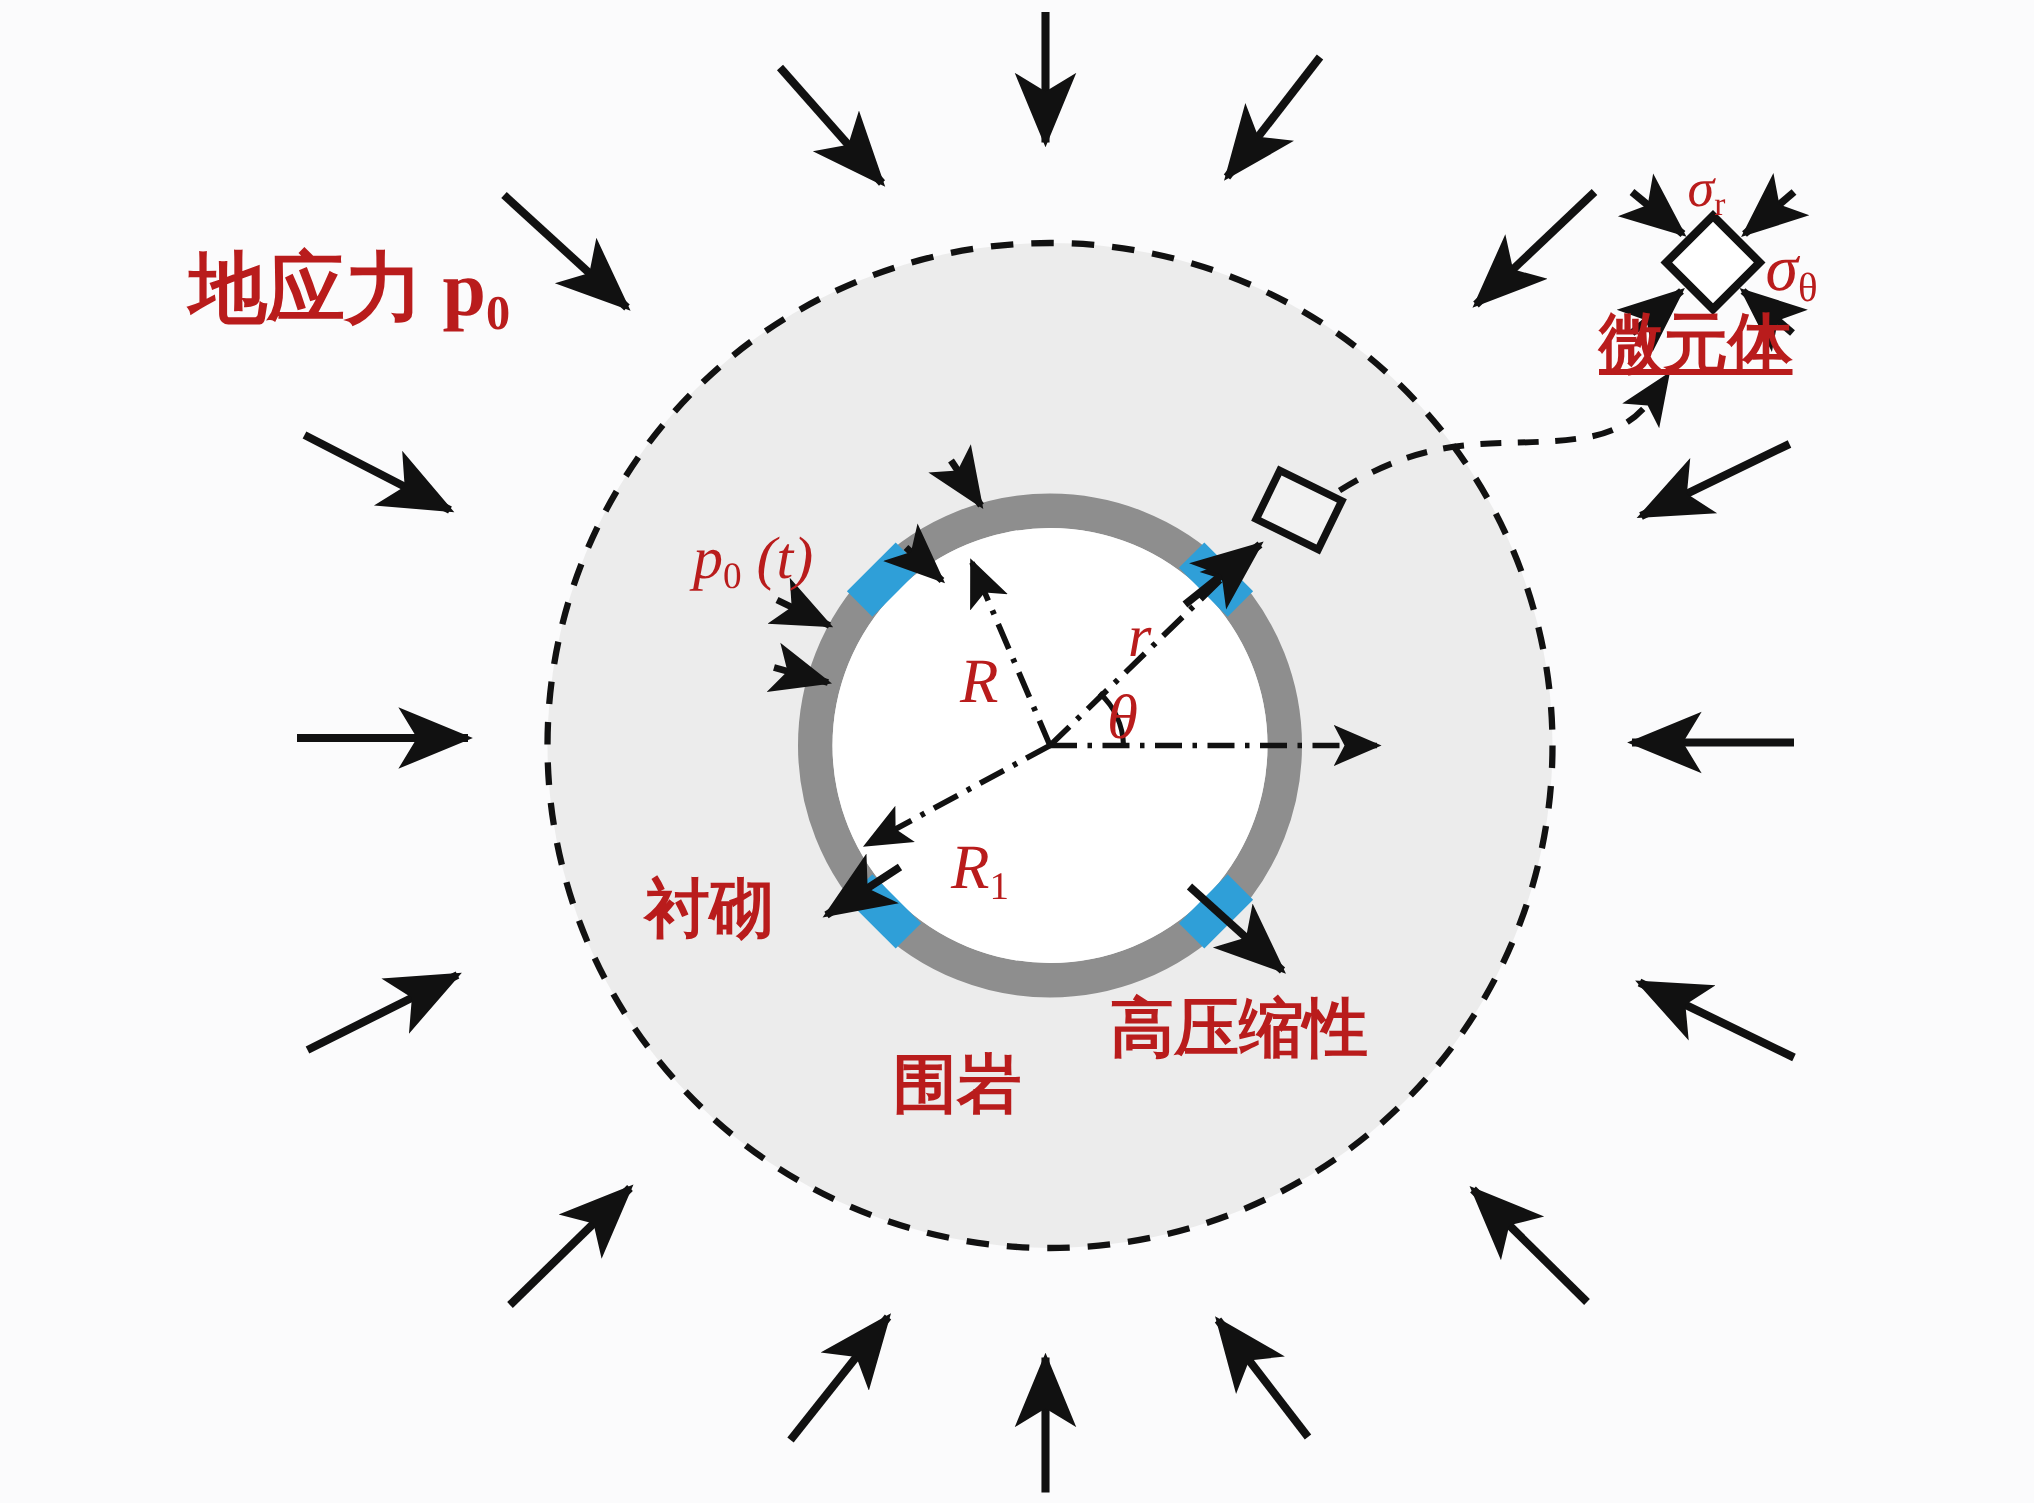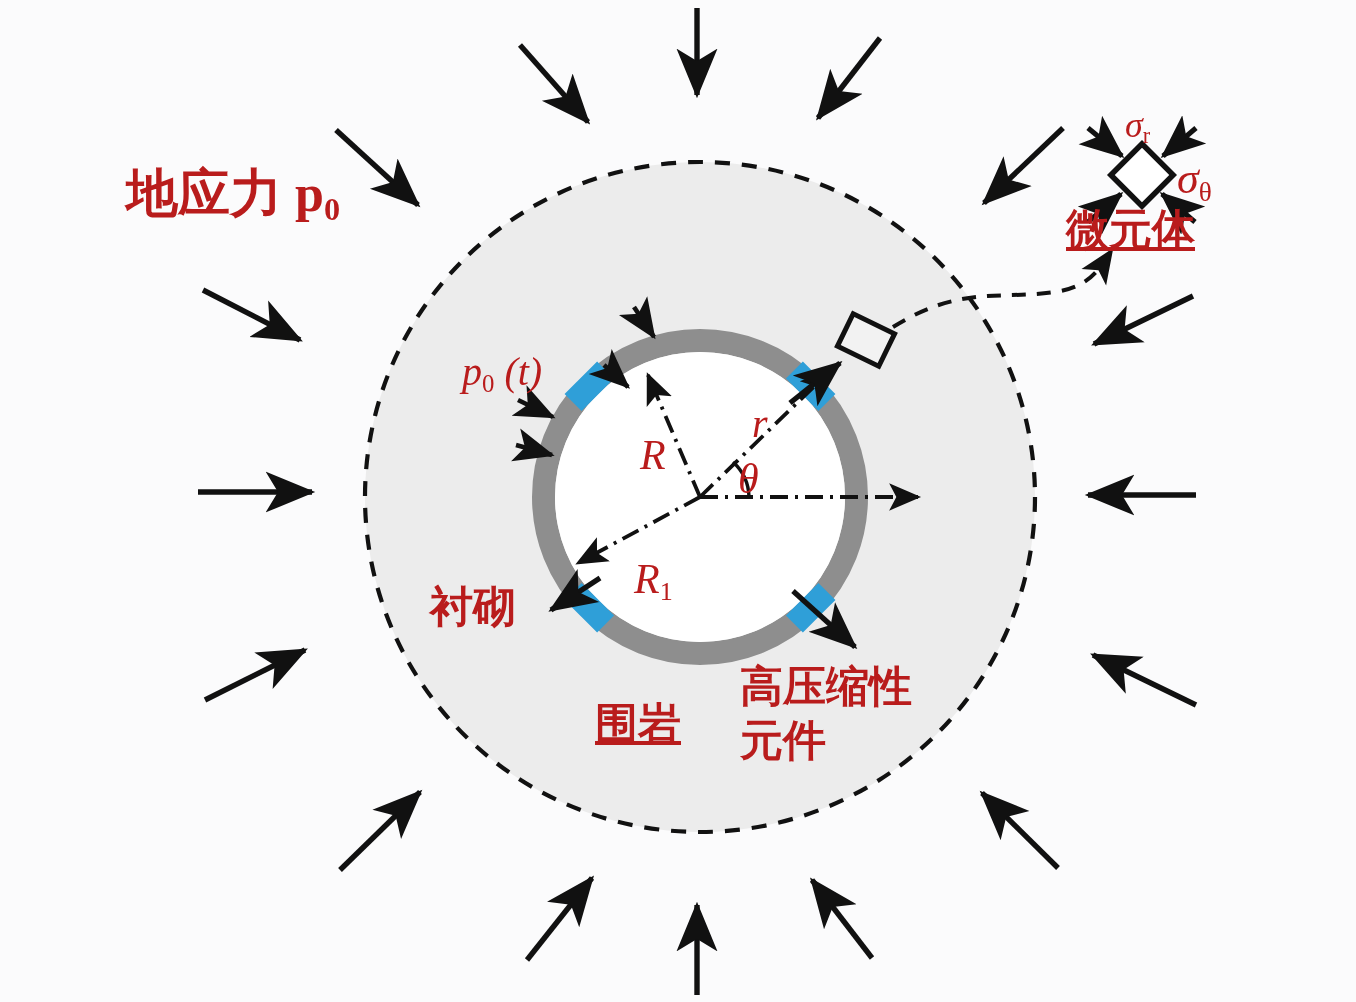--- a/index.html
+++ b/index.html
@@ -142,27 +142,26 @@
   </div>
 
   <div class="lbl math" style="left:738px;top:458px;font-size:42px;">
     <span>θ</span>
   </div>
 
   <div class="lbl cn" style="left:430px;top:585px;font-size:43px;">
     <span>衬砌</span>
   </div>
 
-  <div class="lbl cn" style="left:595px;top:702px;font-size:43px;text-decoration:underline;">
+  <div class="lbl cn" style="left:595px;top:702px;font-size:43px;">
     <span>围岩</span>
   </div>
 
   <div class="lbl cn" style="left:740px;top:660px;font-size:43px;text-align:left;width:200px;line-height:1.25;">
     <div>高压缩性</div>
-    <div>元件</div>
   </div>
 
   <div class="lbl cn" style="left:1066px;top:208px;font-size:43px;text-decoration:underline;">
     <span>微元体</span>
   </div>
 
   <div class="lbl math" style="left:1125px;top:107px;font-size:36px;">
     <span>σ</span><sub class="up">r</sub>
   </div>
 

